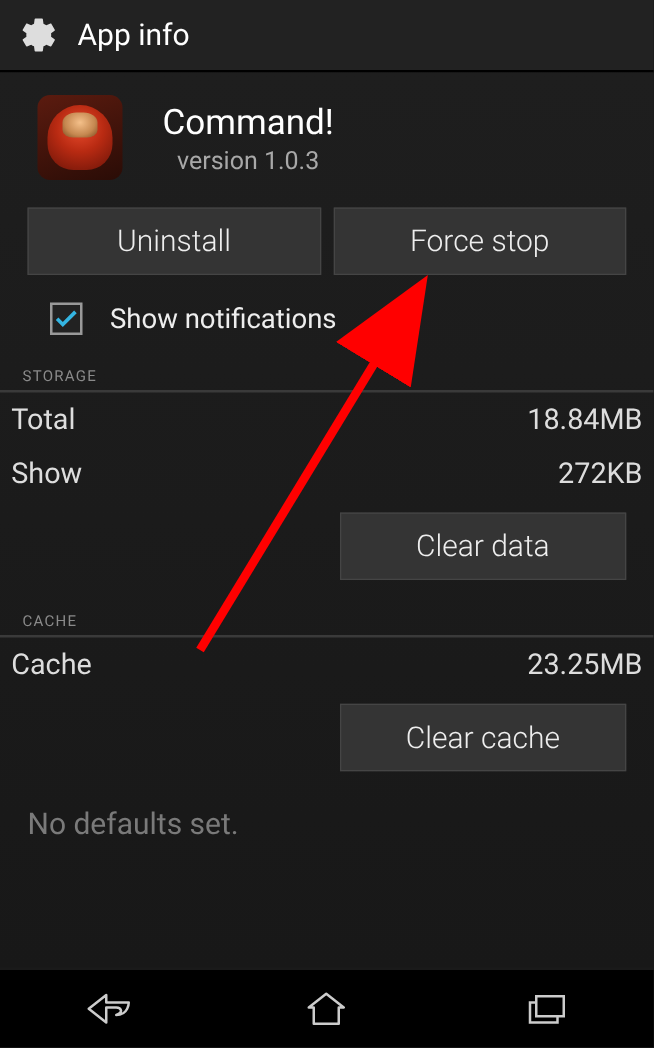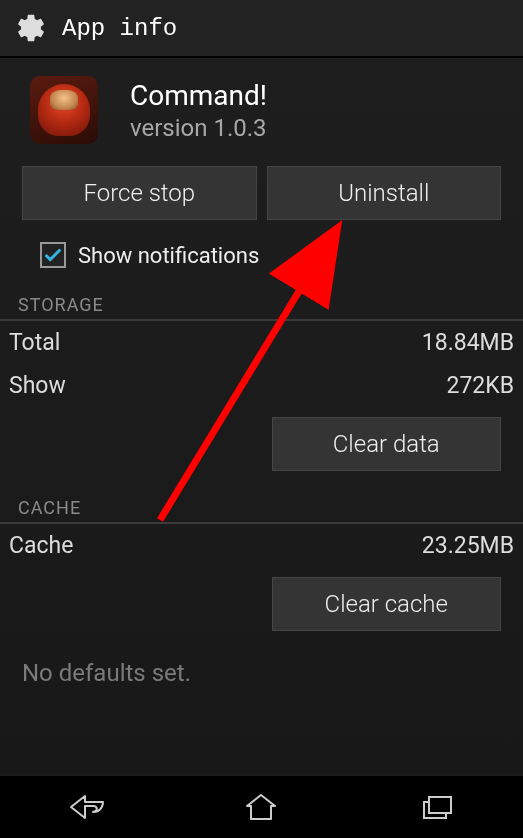--- a/index.html
+++ b/index.html
@@ -13,21 +13,20 @@
       position: relative;
     }
     .action-bar {
       height: 58px;
       background: #222;
       display: flex;
       align-items: center;
       padding: 0 14px;
       gap: 14px;
       border-bottom: 2px solid #000;
-      font-family: Liberation Mono, monospace;
     }
     .action-bar .title {
       font-size: 24px;
       color: #fff;
       font-weight: 400;
     }
     .gear {
       width: 34px;
       height: 34px;
       display: flex;
@@ -69,23 +68,24 @@
       width: 28px; height: 20px;
       background: radial-gradient(ellipse at 50% 40%, #f4c08a 0%, #c58850 60%, #7a4a20 100%);
       border-radius: 40% 40% 30% 30%;
     }
     .app-name {
       font-size: 28px;
       color: #fff;
       font-weight: 400;
     }
     .app-version {
-      font-size: 24px;
+      font-size: 20px;
       color: #a8a8a8;
       margin-top: 2px;
+      text-align: center;
     }
     .btn-row {
       display: flex;
       gap: 10px;
       padding: 10px 22px 8px 22px;
     }
     .btn {
       flex: 1;
       height: 54px;
       background: #343434;
@@ -112,23 +112,24 @@
       border: 2px solid #999;
       background: #222;
       display: flex;
       align-items: center;
       justify-content: center;
       cursor: pointer;
     }
     .checkbox-label {
       font-size: 22px;
       color: #eee;
+      margin-left: 10px;
     }
     .section-header {
-      font-size: 18px;
+      font-size: 12px;
       letter-spacing: 1px;
       color: #8a8a8a;
       padding: 8px 18px 4px 18px;
       border-bottom: 2px solid #3a3a3a;
       text-transform: uppercase;
     }
     .kv-row {
       display: flex;
       justify-content: space-between;
       align-items: center;
@@ -191,22 +192,22 @@
     <div class="app-icon">
       <div class="astro"></div>
     </div>
     <div>
       <div class="app-name">Command!</div>
       <div class="app-version">version 1.0.3</div>
     </div>
   </div>
 
   <div class="btn-row">
+    <div class="btn">Uninstall</div>
     <div class="btn">Force stop</div>
-    <div class="btn">Uninstall</div>
   </div>
 
   <div class="checkbox-row">
     <div class="checkbox">
       <svg width="22" height="22" viewBox="0 0 24 24">
         <path d="M4 12l5 5L20 6" stroke="#34b5e2" stroke-width="3.2" fill="none"></path>
       </svg>
     </div>
     <div class="checkbox-label">Show notifications</div>
   </div>

